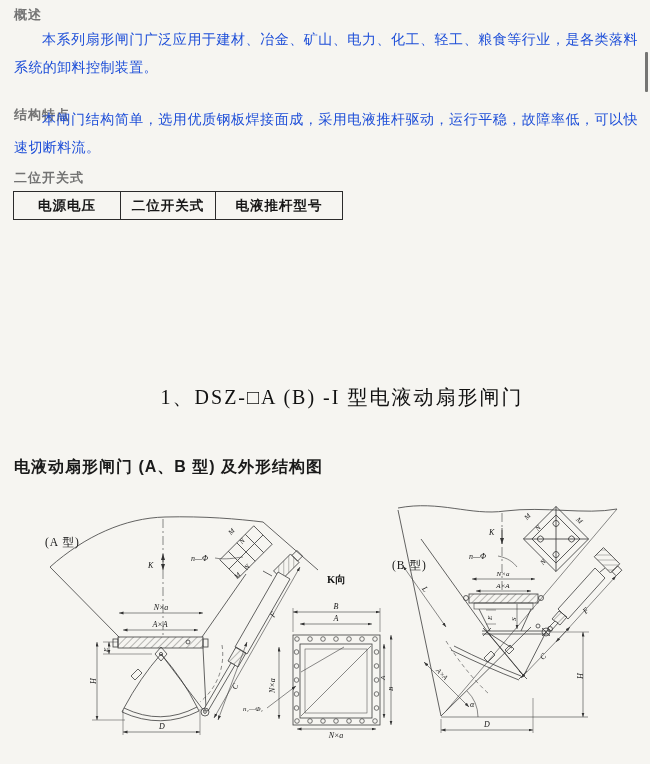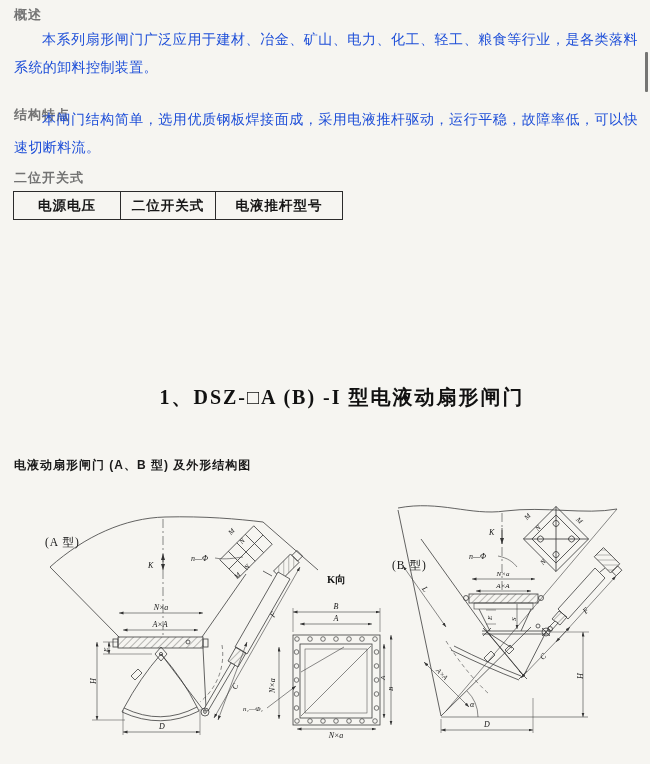--- a/index.html
+++ b/index.html
@@ -17,26 +17,26 @@
     width:624px;font-size:14px;line-height:28px;text-align:justify;
     text-indent:2em;color:#1d4ed8;letter-spacing:.4px;
   }
   .spec{border-collapse:collapse;table-layout:fixed;}
   .spec td{
     border:1.6px solid #2b2b2b;text-align:center;vertical-align:middle;
     font-size:13.5px;height:27px;padding:0 2px;color:#181818;letter-spacing:1px;
   }
   .t2{margin-top:-1.6px;font-weight:bold;}
   .product-title{
-    width:650px;text-align:center;font-size:20px;font-weight:700;
+    width:650px;text-align:center;font-size:20px;font-weight:400;
     letter-spacing:2px;color:#111;padding-left:34px;box-sizing:border-box;
   }
   .fig-caption{
     font-family:"Liberation Sans","DejaVu Sans",sans-serif;
-    font-weight:700;font-size:12px;letter-spacing:1px;color:#1a1a1a;
+    font-weight:700;font-size:16px;letter-spacing:1px;color:#1a1a1a;
   }
   .artifact{background:#4a4a48;opacity:.75;border-radius:1px;}
   svg text{fill:#151515;}
   .dim{font-style:italic;font-size:8px;font-family:"Liberation Serif","DejaVu Serif",serif;}
   .dim-sm{font-style:italic;font-size:7px;font-family:"Liberation Serif","DejaVu Serif",serif;}
   .cjk{font-style:normal;font-size:10.5px;}
   .typ{font-size:11.5px;letter-spacing:1px;}
 </style>
 </head>
 <body>

